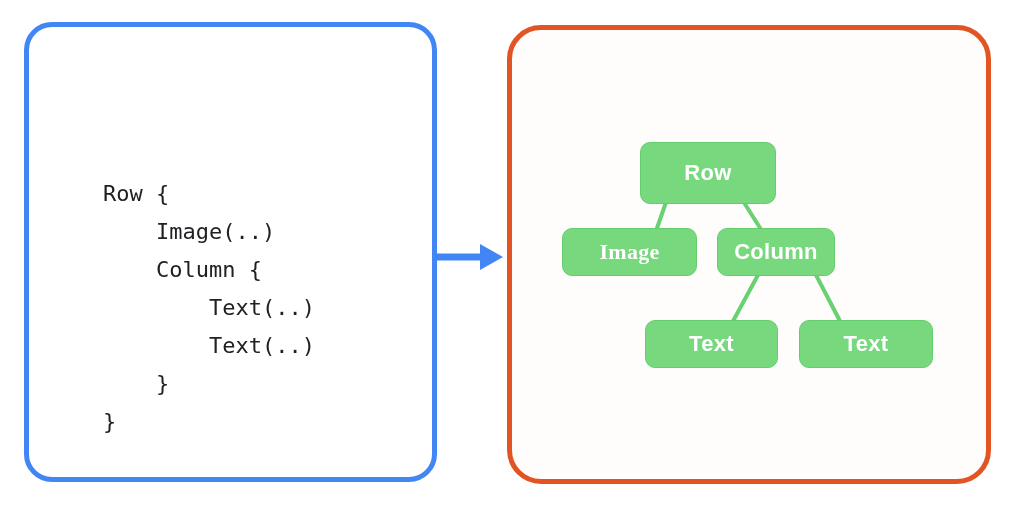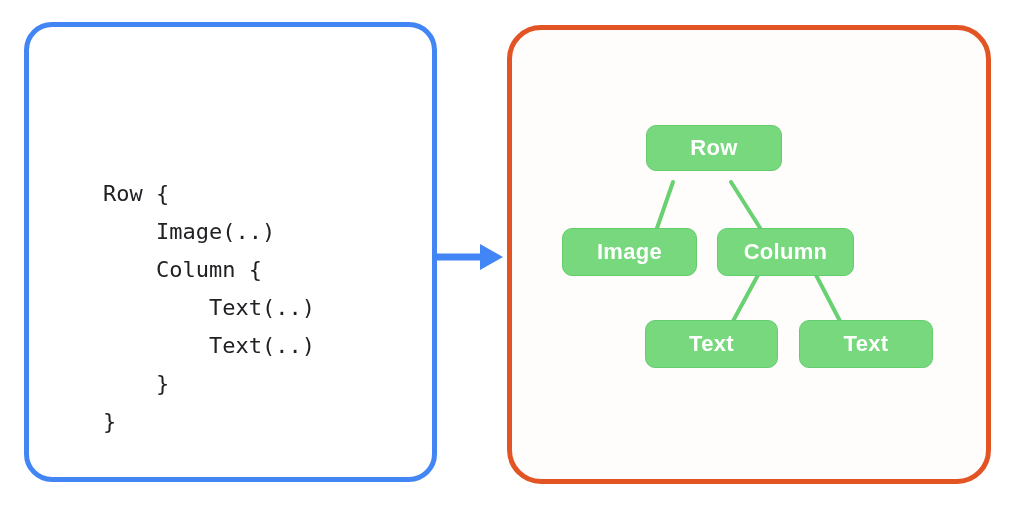--- a/index.html
+++ b/index.html
@@ -87,23 +87,23 @@
     justify-content: center;
     background: var(--node-fill, #77D87D);
     border: 1px solid var(--node-edge, #64CE6D);
     border-radius: 10px;
     color: var(--node-text, #ffffff);
     font-size: 22px;
     font-weight: bold;
     letter-spacing: 0.3px;
     box-sizing: border-box;
   }
-  .node-row    { left: 640px; top: 125px; width: 136px; height: 46px; margin-left: 6px; }
-  .node-image  { left: 562px; top: 228px; width: 135px; height: 48px; }
-  .node-column { left: 717px; top: 228px; width: 137px; height: 48px; }
+  .node-row    { left: 640px; top: 142px; width: 136px; height: 62px; }
+  .node-image  { left: 562px; top: 228px; width: 135px; height: 48px; font-family: Liberation Serif, serif; }
+  .node-column { left: 717px; top: 228px; width: 118px; height: 48px; }
   .node-text1  { left: 645px; top: 320px; width: 133px; height: 48px; }
   .node-text2  { left: 799px; top: 320px; width: 134px; height: 48px; }
 </style>
 </head>
 <body>
 
 <div class="stage">
 
   <div class="code-panel"></div>
   <pre class="code-snippet">Row {

